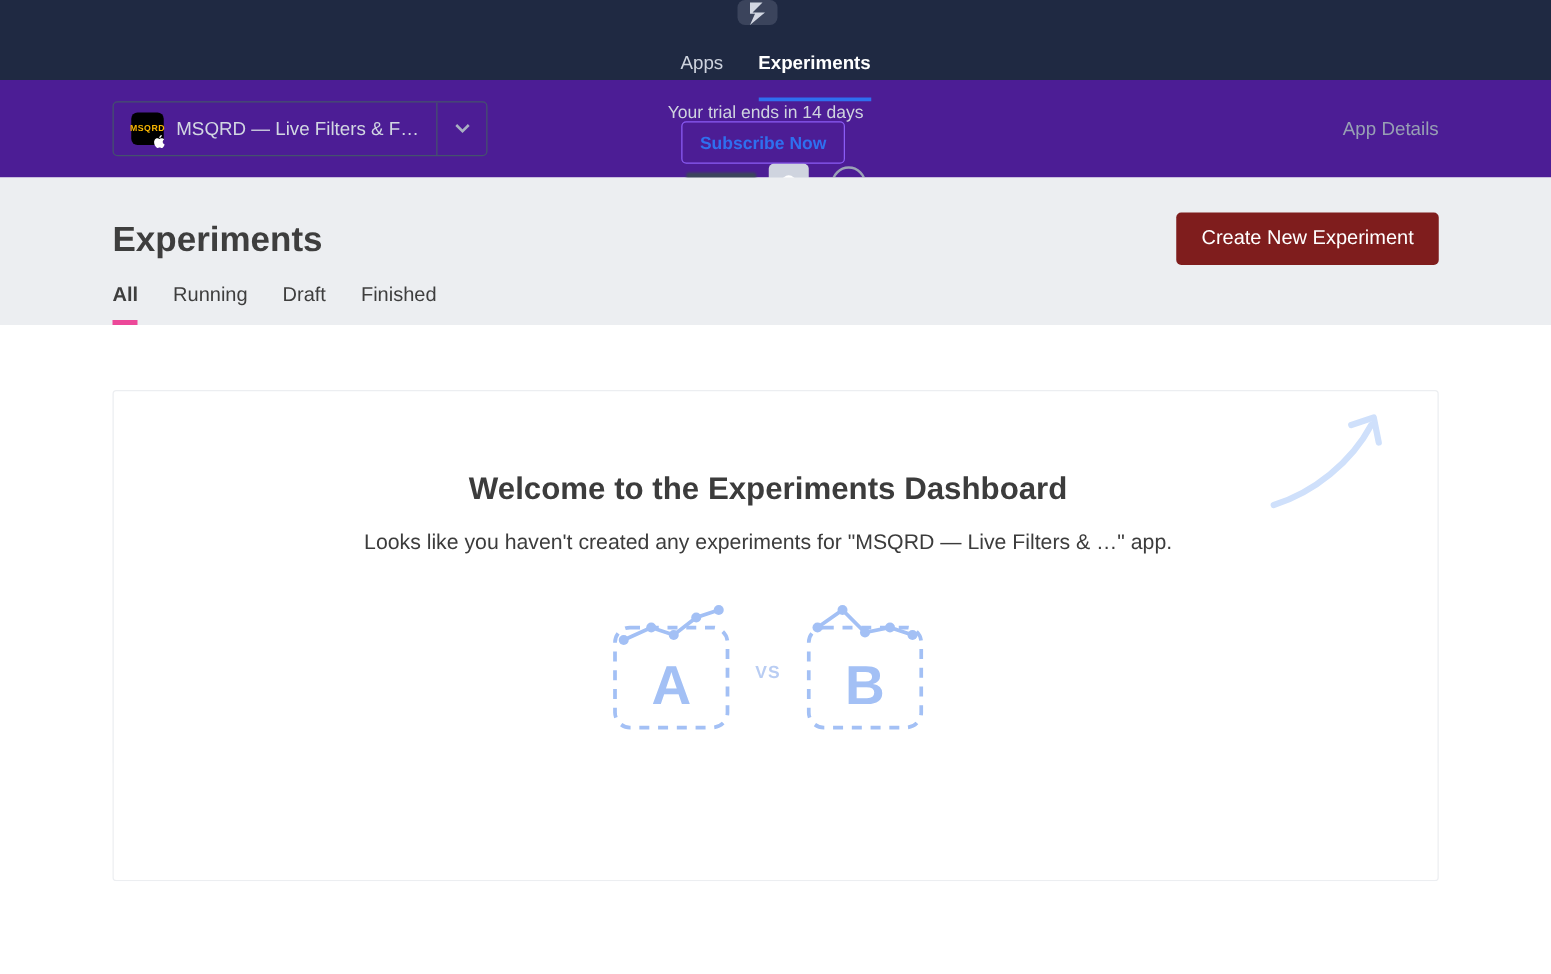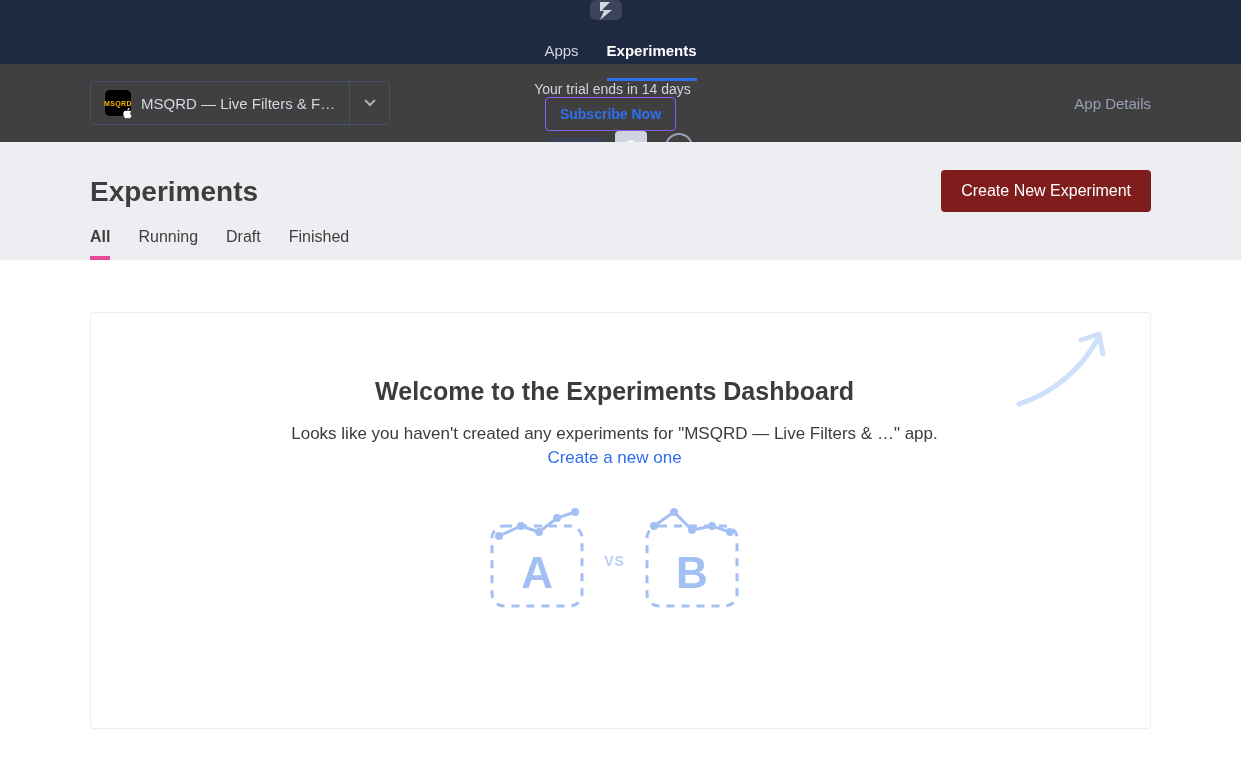--- a/index.html
+++ b/index.html
@@ -66,21 +66,21 @@
     border-radius: 50%;
     color: #9aa2b6;
     display: flex; align-items: center; justify-content: center;
     font-size: 15px;
     cursor: pointer;
     margin-left: 8px;
   }
 
   
   .subbar {
-    background: #404040;
+    background: #4c1d95;
     height: 78px;
     display: flex;
     align-items: center;
     padding: 0 90px;
     color: #a9b0c2;
     font-size: 15px;
   }
   .app-selector {
     display: flex;
     border: 1px solid #44516e;
@@ -295,23 +295,20 @@
 <div class="dash-area">
 
   <svg class="arrow-svg" viewBox="0 0 110 90">
     <path d="M8 82 C 40 72, 70 48, 86 18" stroke="#cfe0fb" stroke-width="5" fill="none" stroke-linecap="round"></path>
     <path d="M70 18 L88 12 L92 32" stroke="#cfe0fb" stroke-width="5" fill="none" stroke-linecap="round" stroke-linejoin="round"></path>
   </svg>
 
   <div class="dash">
     <h2>Welcome to the Experiments Dashboard</h2>
     <div class="sub">Looks like you haven't created any experiments for "MSQRD — Live Filters &amp; …" app.</div>
-    <div>
-      <span class="link">Create a new one</span>
-    </div>
 
     <div class="ab-illus">
 
       <div class="dash-box">
         <svg class="rect" viewBox="0 0 94 84">
           <rect x="2" y="2" width="90" height="80" rx="12" ry="12" fill="none" stroke="#a3c0f5" stroke-width="3" stroke-dasharray="8 7"></rect>
         </svg>
         <svg class="spark" viewBox="0 0 88 40">
           <polyline points="6,30 28,20 46,26 64,12 82,6" fill="none" stroke="#a3c0f5" stroke-width="3"></polyline>
           <circle cx="6" cy="30" r="4" fill="#a3c0f5"></circle>

